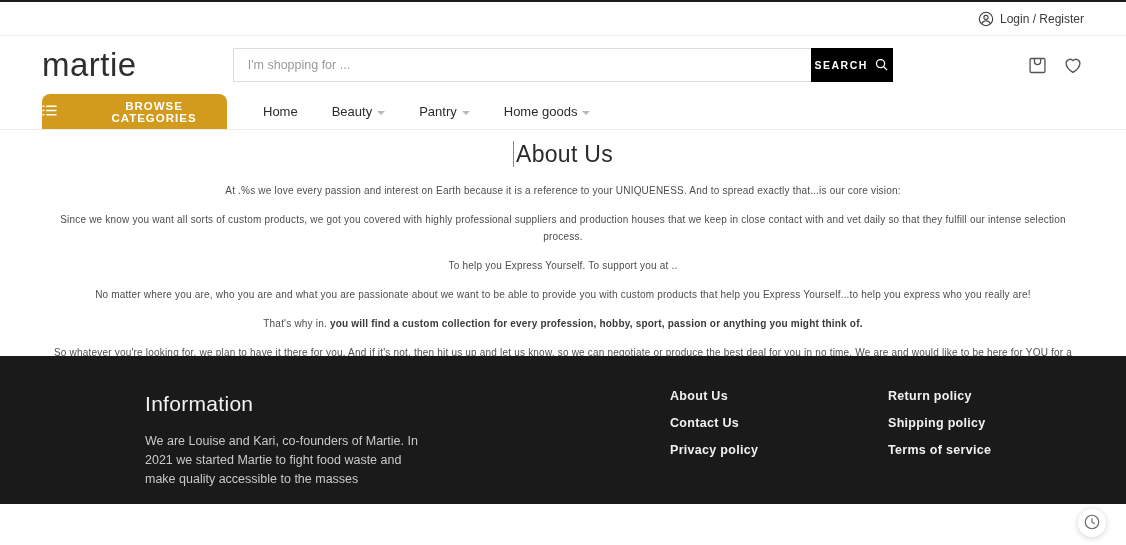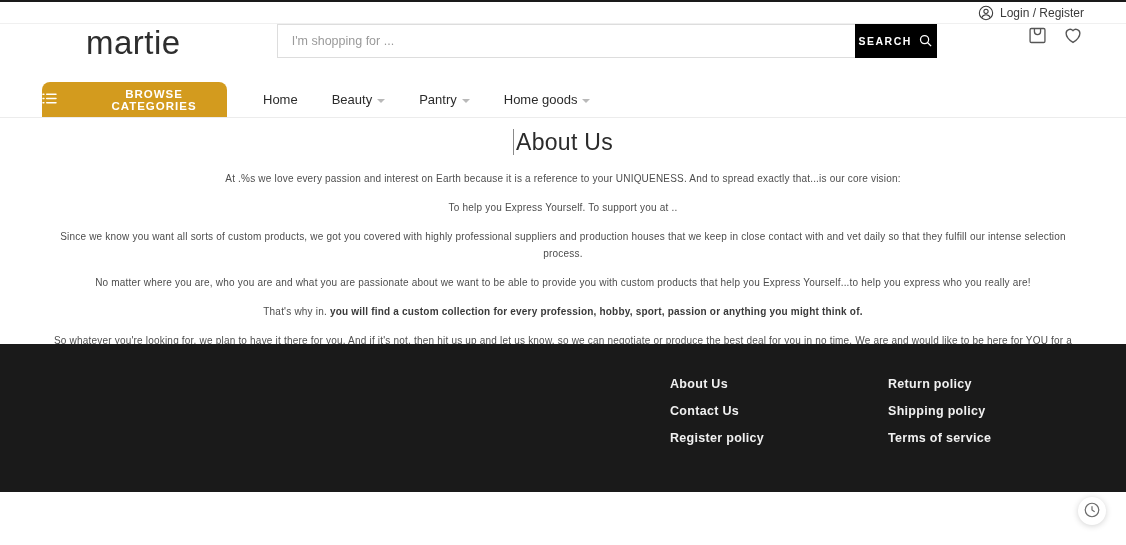--- a/index.html
+++ b/index.html
@@ -1,25 +1,25 @@
 <!DOCTYPE html>
 <html><head>
 <meta charset="utf-8">
 <style>
   * { margin:0; padding:0; box-sizing:border-box; }
   html,body { width:1126px; height:545px; background:#fff; font-family:"Liberation Sans", sans-serif; overflow:hidden; }
   .topline { height:2px; background:#1a1a1a; }
 
   
-  .topbar { height:22px; display:flex; align-items:center; justify-content:flex-end; padding:0 42px; border-bottom:1px solid #f0f0f0; }
+  .topbar { height:34px; display:flex; align-items:center; justify-content:flex-end; padding:0 42px; border-bottom:1px solid #f0f0f0; }
   .login { display:flex; align-items:center; gap:6px; font-size:12px; color:#3a3a3a; cursor:pointer; }
   .login svg { display:block; }
 
   
-  .header { height:58px; display:flex; align-items:flex-start; padding:0 42px;margin-left:44px; }
+  .header { height:58px; display:flex; align-items:center; padding:0 42px; }
   .logo { font-size:33px; font-weight:300; letter-spacing:0.5px; color:#2e2e2e; margin-right:96px; }
   .searchwrap { display:flex; width:660px; height:34px; }
   .searchwrap input { flex:1; border:1px solid #ddd; border-right:none; padding:4px 14px; font-size:12.5px; color:#444; outline:none; font-family:"Liberation Sans", sans-serif; }
   .searchwrap input::placeholder { color:#9a9a9a; }
   .searchbtn { width:82px; border:none; background:#000000; color:#fff; font-size:10.5px; font-weight:bold; letter-spacing:1.5px; display:flex; align-items:center; justify-content:center; gap:6px; cursor:pointer; font-family:"Liberation Sans", sans-serif; }
   .hdr-icons { margin-left:auto; display:flex; align-items:center; gap:14px; }
   .hdr-icons .icn { cursor:pointer; display:flex; }
 
   
   .navbar { height:36px; display:flex; align-items:stretch; padding:0 42px; border-bottom:1px solid #ececec; }
@@ -125,33 +125,37 @@
     </div>
   </div>
 </div>
 
 <div class="main">
   <div class="title-row">
     <span class="caret"></span>
     <h1 class="title">About Us</h1>
   </div>
   <p class="para">At .%s we love every passion and interest on Earth because it is a reference to your UNIQUENESS. And to spread exactly that...is our core vision:</p>
+  <p class="para">Since we know you want all sorts of custom products, we got you covered with highly professional suppliers and production houses that we keep in close contact with and vet daily so that they fulfill our intense selection process.</p>
   <p class="para">To help you Express Yourself. To support you at ..</p>
-  <p class="para">Since we know you want all sorts of custom products, we got you covered with highly professional suppliers and production houses that we keep in close contact with and vet daily so that they fulfill our intense selection process.</p>
   <p class="para">No matter where you are, who you are and what you are passionate about we want to be able to provide you with custom products that help you Express Yourself...to help you express who you really are!</p>
   <p class="para"><span>That's why in. </span><b>you will find a custom collection for every profession, hobby, sport, passion or anything you might think of.</b></p>
   <p class="para">So whatever you're looking for, we plan to have it there for you. And if it's not, then hit us up and let us know, so we can negotiate or produce the best deal for you in no time. We are and would like to be here for YOU for a lifetime.</p>
   <p class="para bold">Whatever you need, it's right here on.%s.</p>
 </div>
 
 <div class="footer">
+  <div class="info">
+    <h3>Information</h3>
+    <p>We are Louise and Kari, co-founders of Martie. In 2021 we started Martie to fight food waste and make quality accessible to the masses</p>
+  </div>
   <div class="flinks c1">
     <span class="flink">About Us</span>
     <span class="flink">Contact Us</span>
-    <span class="flink">Register policy</span>
+    <span class="flink">Privacy policy</span>
   </div>
   <div class="flinks c2">
     <span class="flink">Return policy</span>
     <span class="flink">Shipping policy</span>
     <span class="flink">Terms of service</span>
   </div>
 </div>
 
 <div class="bottomstrip">
   <button class="clockbtn">

